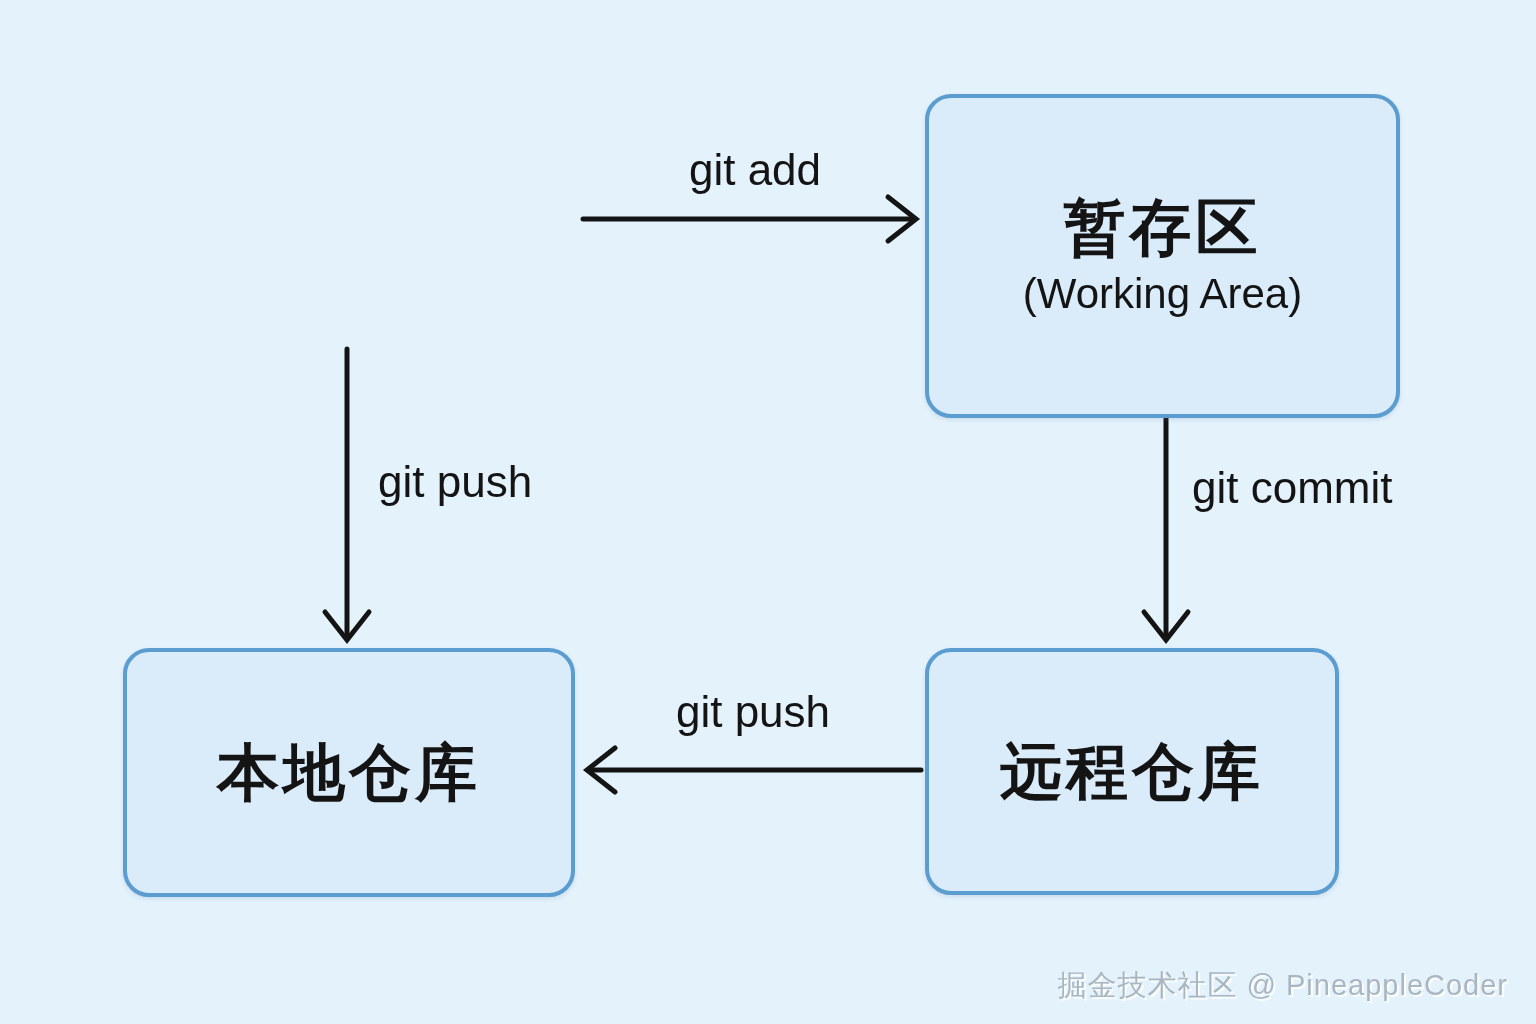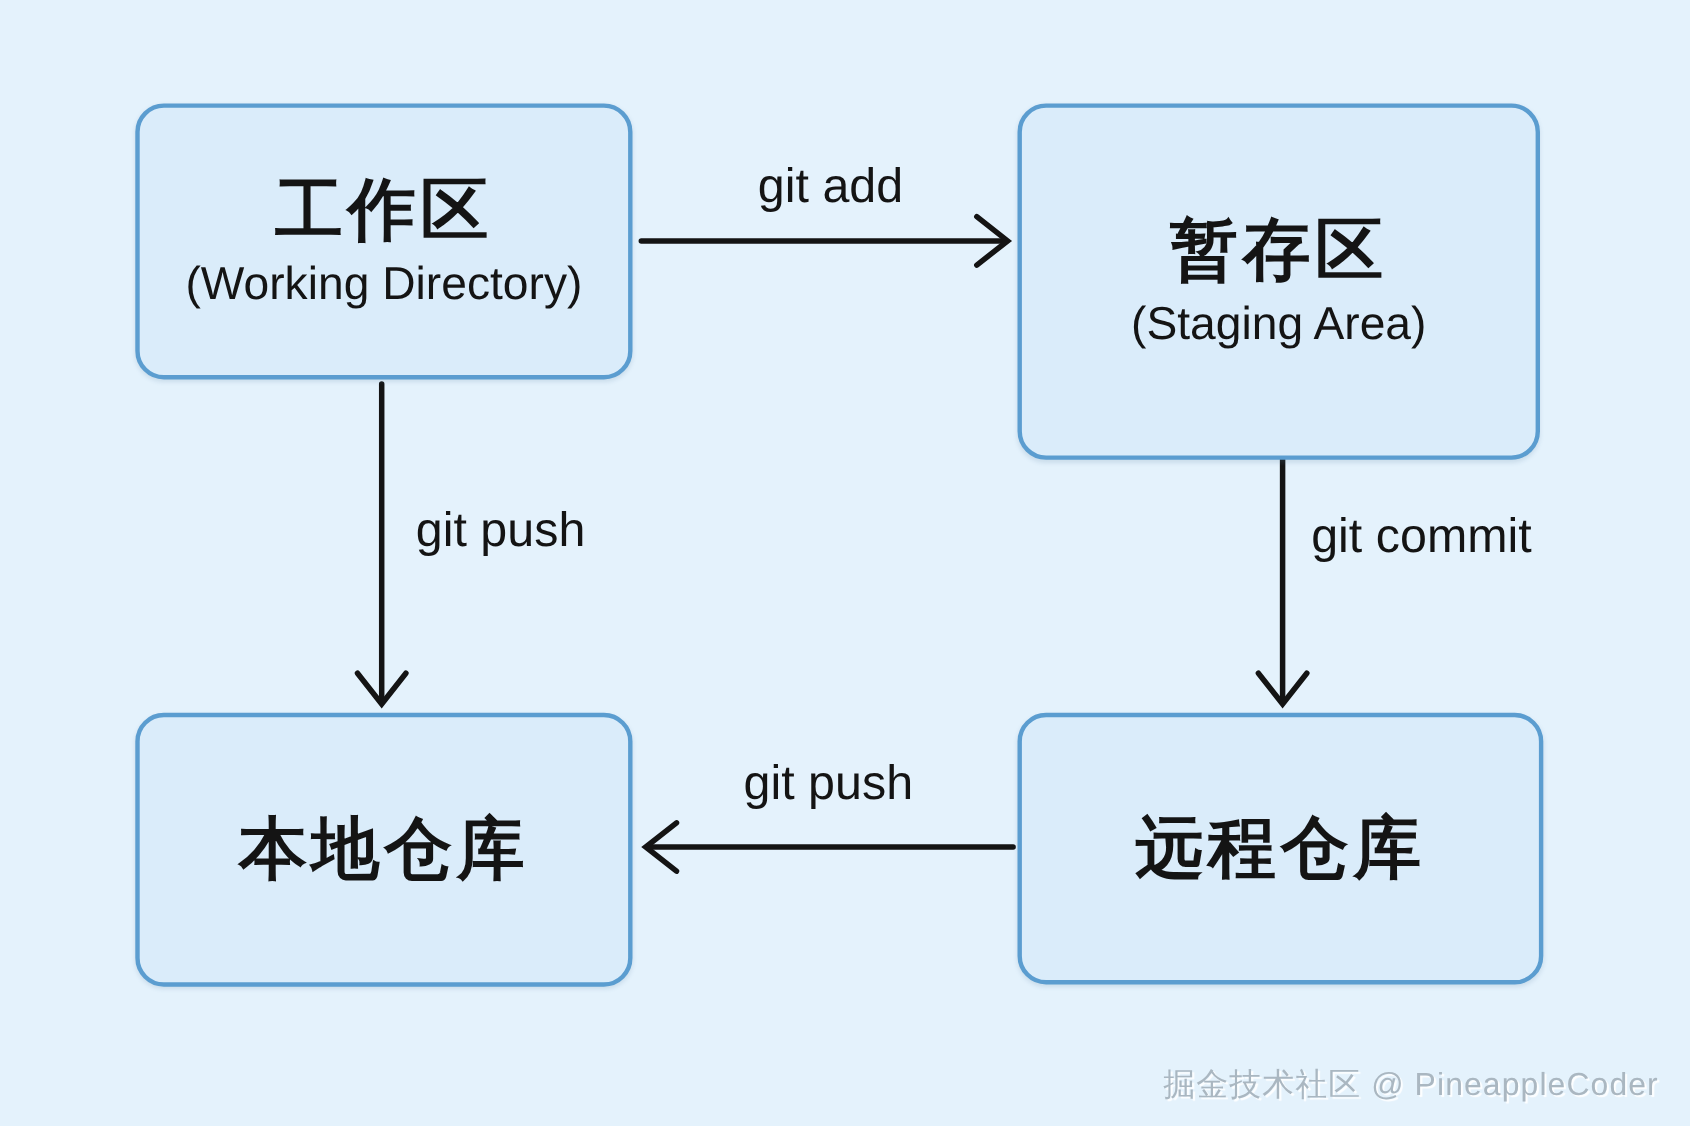--- a/index.html
+++ b/index.html
@@ -46,21 +46,21 @@
     line-height:1;
   }
   .node .en{
     font-size:42px;
     font-weight:400;
     line-height:1;
   }
   #node-working{left:123px;top:94px;width:452px;height:251px;}
   #node-staging{left:925px;top:94px;width:475px;height:324px;}
   #node-local{left:123px;top:648px;width:452px;height:249px;}
-  #node-remote{left:925px;top:648px;width:478px;height:247px;gap:46px;}
+  #node-remote{left:925px;top:648px;width:414px;height:247px;gap:46px;}
   .edge-label{
     position:absolute;
     font-size:44px;
     font-weight:400;
     white-space:nowrap;
     line-height:1;
   }
   #label-git-add{left:755px;top:148px;transform:translateX(-50%);}
   #label-git-push{left:378px;top:460px;}
   #label-git-commit{left:1192px;top:466px;}
@@ -97,28 +97,24 @@
       <line x1="1166" y1="350" x2="1166" y2="638"></line>
       <polyline points="1144,612 1166,640 1188,612"></polyline>
     </g>
 
     <g>
       <line x1="921" y1="770" x2="589" y2="770"></line>
       <polyline points="615,748 587,770 615,792"></polyline>
     </g>
   </svg>
 
-  <div class="node" id="node-working">
-    <div class="zh">工作区</div>
-    <div class="en">(Working Directory)</div>
-  </div>
 
   <div class="node" id="node-staging">
     <div class="zh">暂存区</div>
-    <div class="en">(Staging Area)</div>
+    <div class="en">(Working Area)</div>
   </div>
 
   <div class="node" id="node-local">
     <div class="zh">本地仓库</div>
   </div>
 
   <div class="node" id="node-remote">
     <div class="zh">远程仓库</div>
   </div>
 

